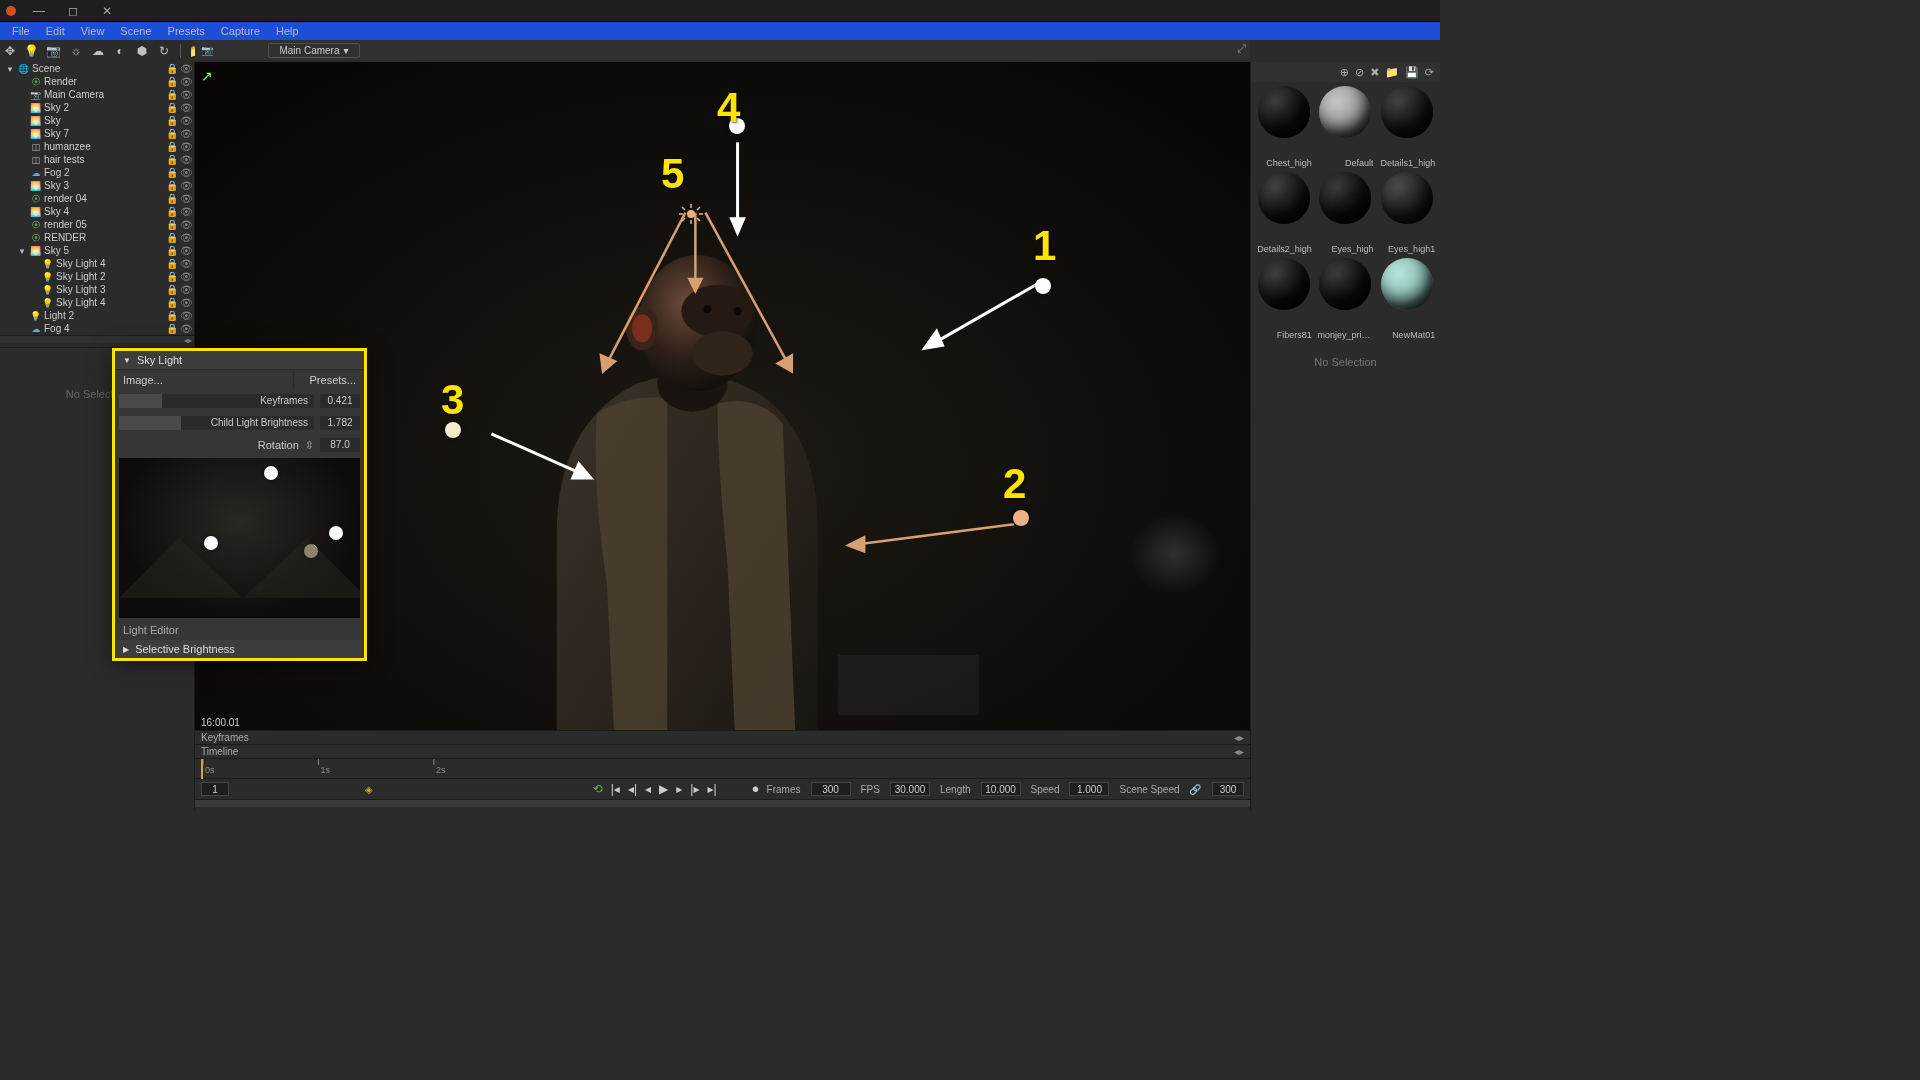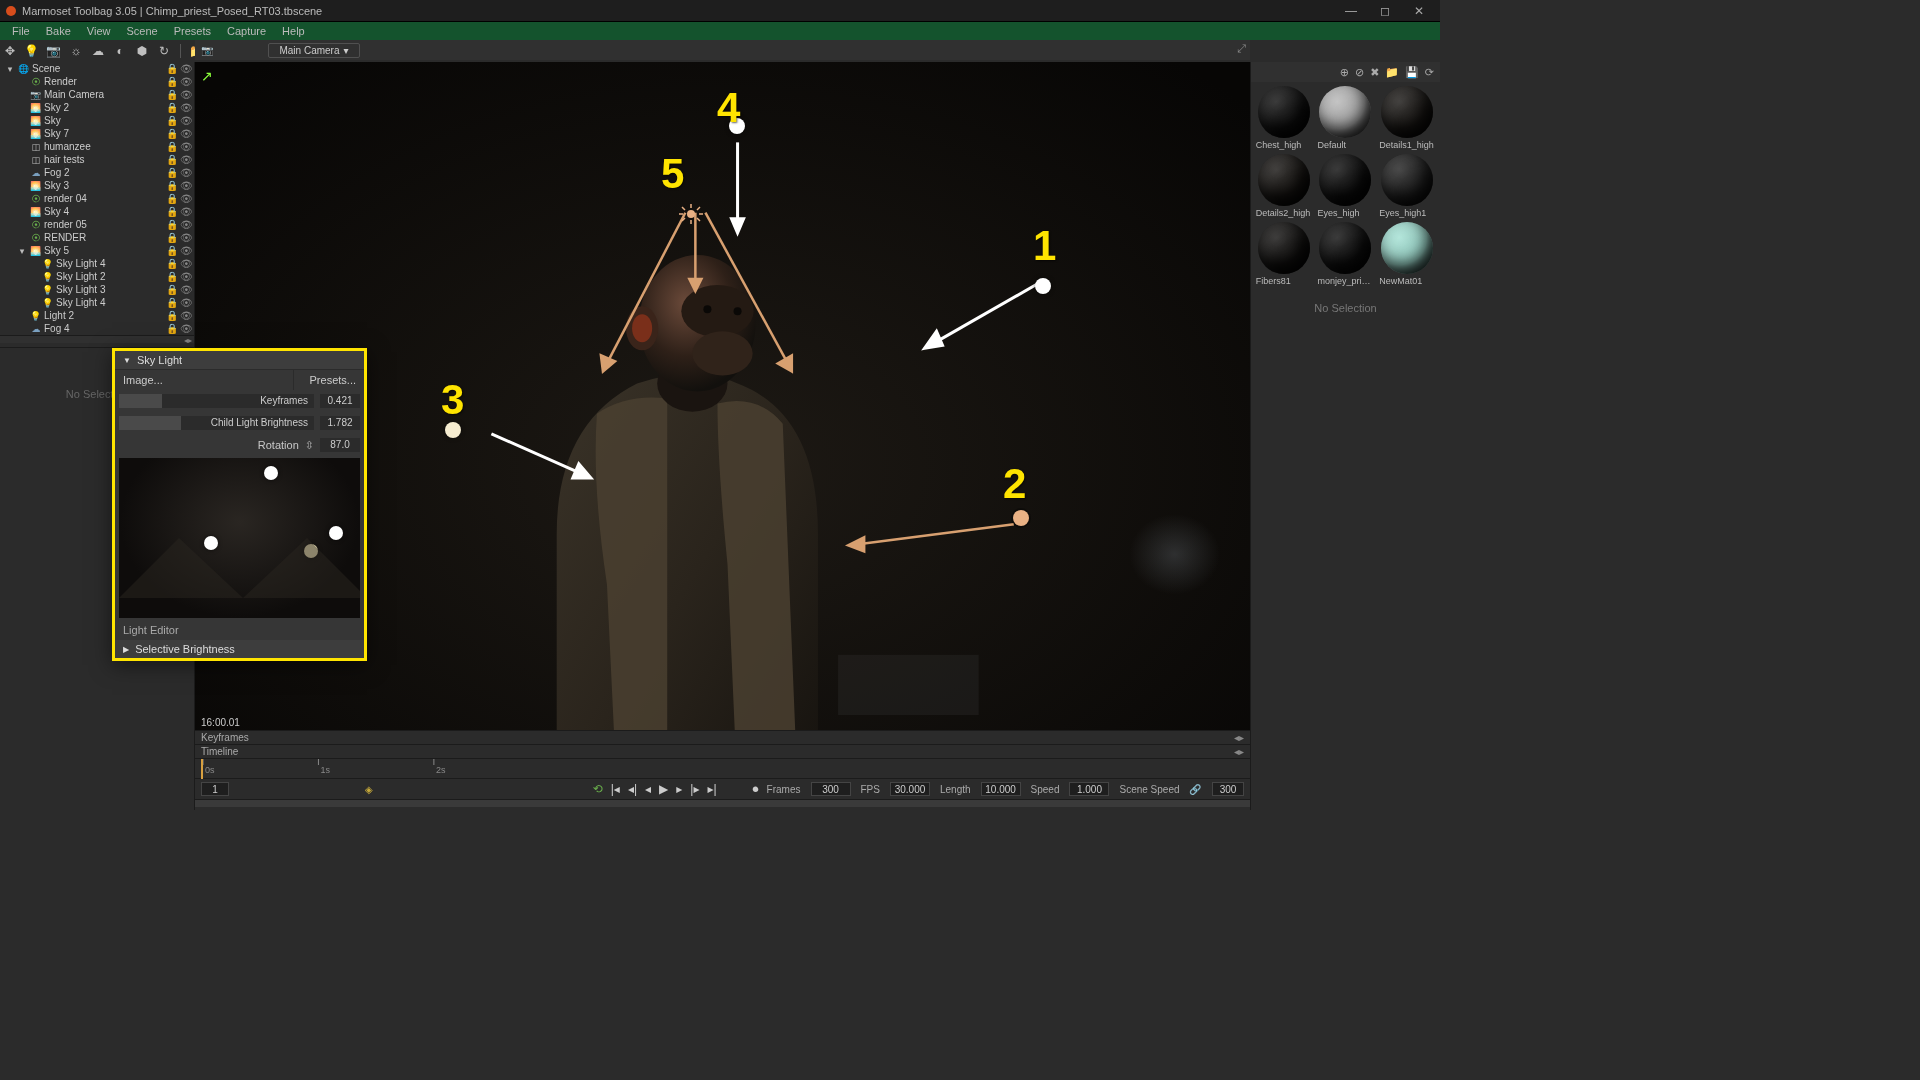--- a/index.html
+++ b/index.html
@@ -6,21 +6,21 @@
 body { background:#2b2b2b; color:#c8c8c8; font-size:11px; width:1440px; height:810px; overflow:hidden; position:relative; }
 
 
 .titlebar { height:22px; background:#1e1e1e; display:flex; align-items:center; padding:0 4px; border-bottom:1px solid #000; }
 .titlebar .logo { width:10px; height:10px; background:#d84d1c; border-radius:50%; margin:0 6px 0 2px; }
 .titlebar .title { flex:1; color:#bbb; font-size:11px; }
 .titlebar .winbtns { display:flex; gap:0; }
 .titlebar .winbtns span { width:34px; height:22px; text-align:center; line-height:22px; color:#aaa; cursor:pointer; font-size:12px; }
 
 
-.menubar { height:18px; background:#14532d; display:flex; align-items:center; padding-left:4px; gap:0; }
+.menubar { height:18px; background:#1d4ed8; display:flex; align-items:center; padding-left:4px; gap:0; }
 .menubar span { padding:0 8px; color:#bbb; cursor:pointer; font-size:11px; }
 
 
 .toolbar { height:22px; background:#2b2b2b; display:flex; align-items:center; padding:0 2px; gap:6px; }
 .toolbar .icon { width:16px; height:16px; color:#bfbfbf; cursor:pointer; display:flex; align-items:center; justify-content:center; font-size:12px; }
 .toolbar .sep { width:1px; height:14px; background:#555; margin:0 2px; }
 
 
 .main { position:absolute; top:62px; left:0; right:0; bottom:0; display:flex; }
 
@@ -49,21 +49,21 @@
 .light-dot { position:absolute; border-radius:50%; z-index:4; box-shadow:0 0 4px rgba(0,0,0,.5);}
 .light-bulb { position:absolute; z-index:4; }
 
 
 .matpanel { width:190px; background:#2b2b2b; border-left:1px solid #1b1b1b; display:flex; flex-direction:column; }
 .mat-top { height:20px; display:flex; justify-content:flex-end; align-items:center; gap:6px; padding-right:6px; background:#303030; }
 .mat-top span { color:#aaa; cursor:pointer; font-size:11px; }
 .mat-grid { display:grid; grid-template-columns:repeat(3,1fr); gap:4px; padding:4px; }
 .mat-cell { display:flex; flex-direction:column; align-items:center; cursor:pointer; }
 .mat-sphere { width:52px; height:52px; border-radius:50%; box-shadow: inset -6px -10px 14px rgba(0,0,0,.7), inset 10px 12px 14px rgba(255,255,255,.06); }
-.mat-lbl { font-size:9px; color:#bbb; margin-top:2px; text-align:left; overflow:hidden; text-overflow:ellipsis; white-space:nowrap; width:56px;}
+.mat-lbl { font-size:9px; color:#bbb; margin-top:20px; text-align:right; overflow:hidden; text-overflow:ellipsis; white-space:nowrap; width:56px;}
 .mat-sel { flex:1; display:flex; justify-content:center; padding-top:12px; color:#777; }
 
 
 .timeline { position:absolute; left:195px; right:190px; bottom:0; height:80px; background:#2b2b2b; border-top:1px solid #1b1b1b; font-size:10px; color:#aaa; }
 .tl-hdr { display:flex; align-items:center; padding:1px 6px; border-bottom:1px solid #1b1b1b; }
 .tl-body { height:20px; position:relative; border-bottom:1px solid #1b1b1b; }
 .tl-ruler { position:absolute; inset:0; }
 .tl-controls { display:flex; align-items:center; gap:8px; padding:3px 6px; }
 .tl-controls .right { margin-left:auto; display:flex; gap:10px; align-items:center; }
 .tl-inp { background:#1e1e1e; color:#ccc; border:1px solid #444; width:40px; height:14px; font-size:10px; text-align:center; }
@@ -85,31 +85,30 @@
 .popup .rot-row { display:flex; align-items:center; justify-content:flex-end; padding:4px 4px; gap:6px;}
 .popup .envmap { height:160px; background:#161412 radial-gradient(ellipse at 50% 40%, #2a2622 0%, #0e0c0b 70%); position:relative; margin:2px 4px;}
 .popup .env-dot { position:absolute; border-radius:50%; background:#fff; width:14px; height:14px; box-shadow:0 0 4px rgba(0,0,0,.6);}
 .popup .env-lbl { padding:4px 8px; color:#aaa; font-size:11px;}
 </style>
 </head>
 <body>
 
 <div class="titlebar">
   <div class="logo"></div>
-  <div class="title">Marmoset Toolbag 3.05  |  Chimp_priest_Posed_RT03.tbscene</div>
   <div class="winbtns">
     <span>―</span>
     <span>◻</span>
     <span>✕</span>
   </div>
 </div>
 
 <div class="menubar" id="menubar">
     <span>File</span>
-    <span>Bake</span>
+    <span>Edit</span>
     <span>View</span>
     <span>Scene</span>
     <span>Presets</span>
     <span>Capture</span>
     <span>Help</span>
   </div>
 
 <div class="toolbar">
   <span class="icon">✥</span>
   <span class="icon">💡</span>

